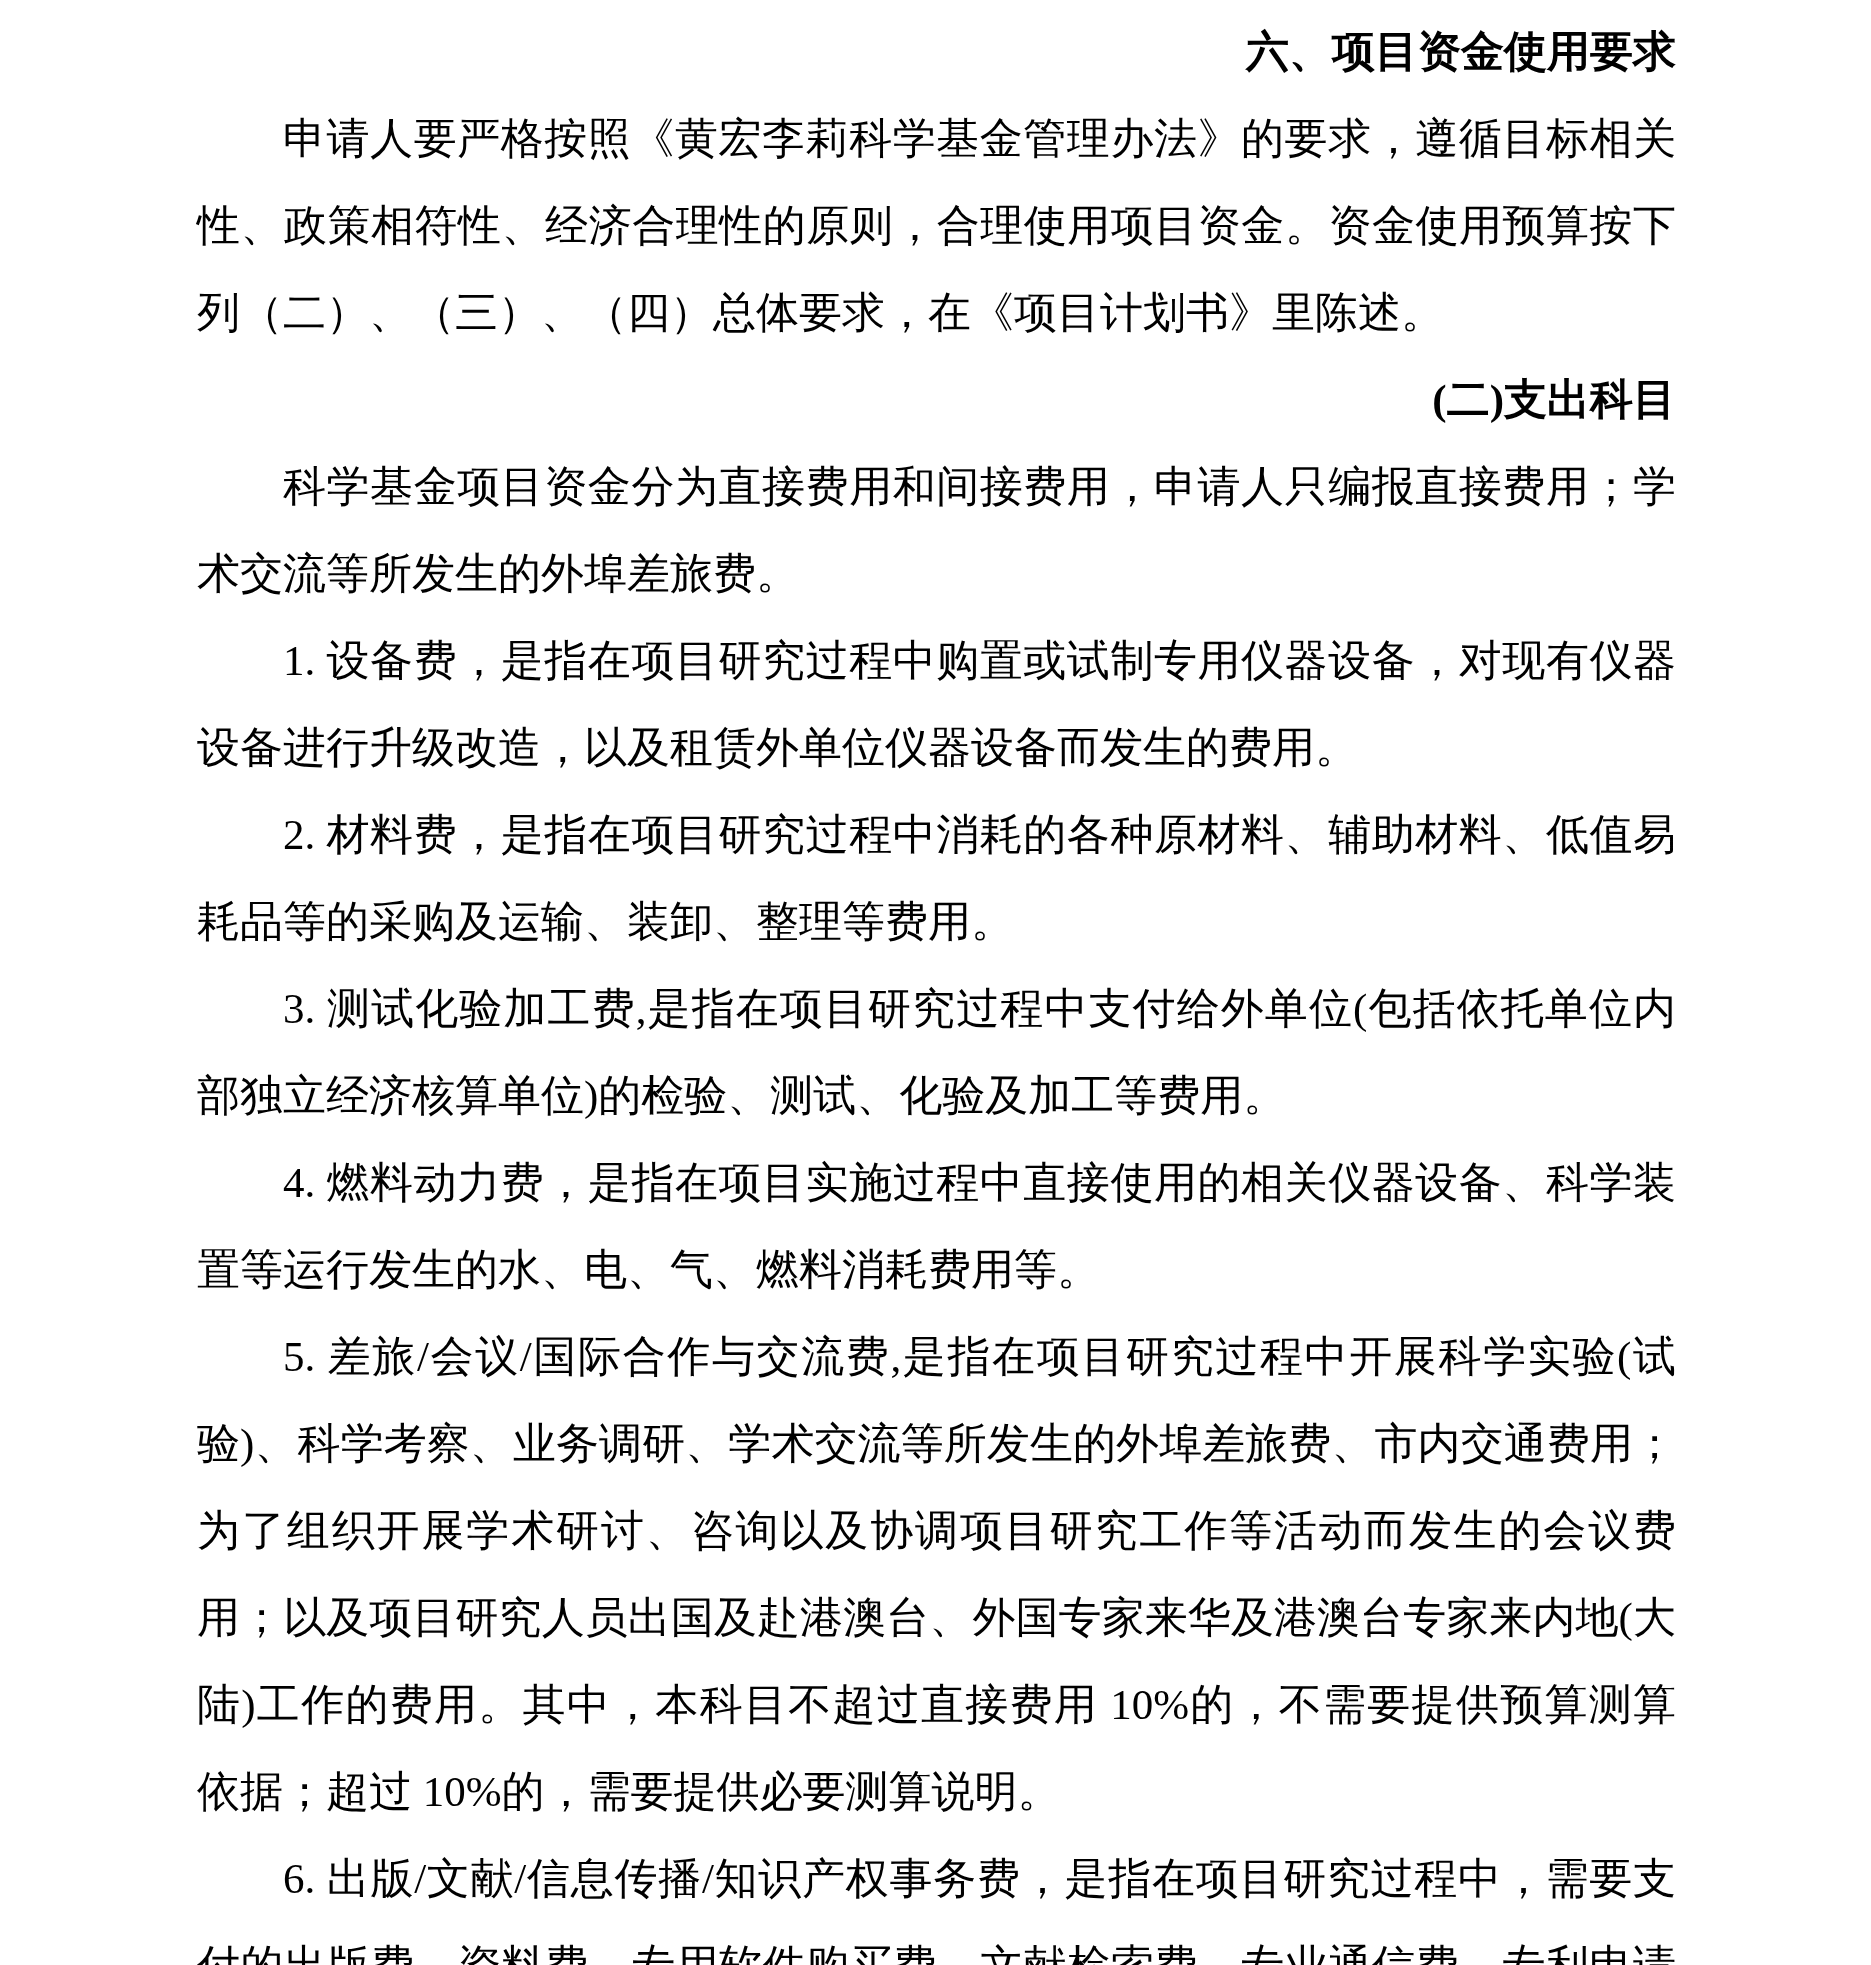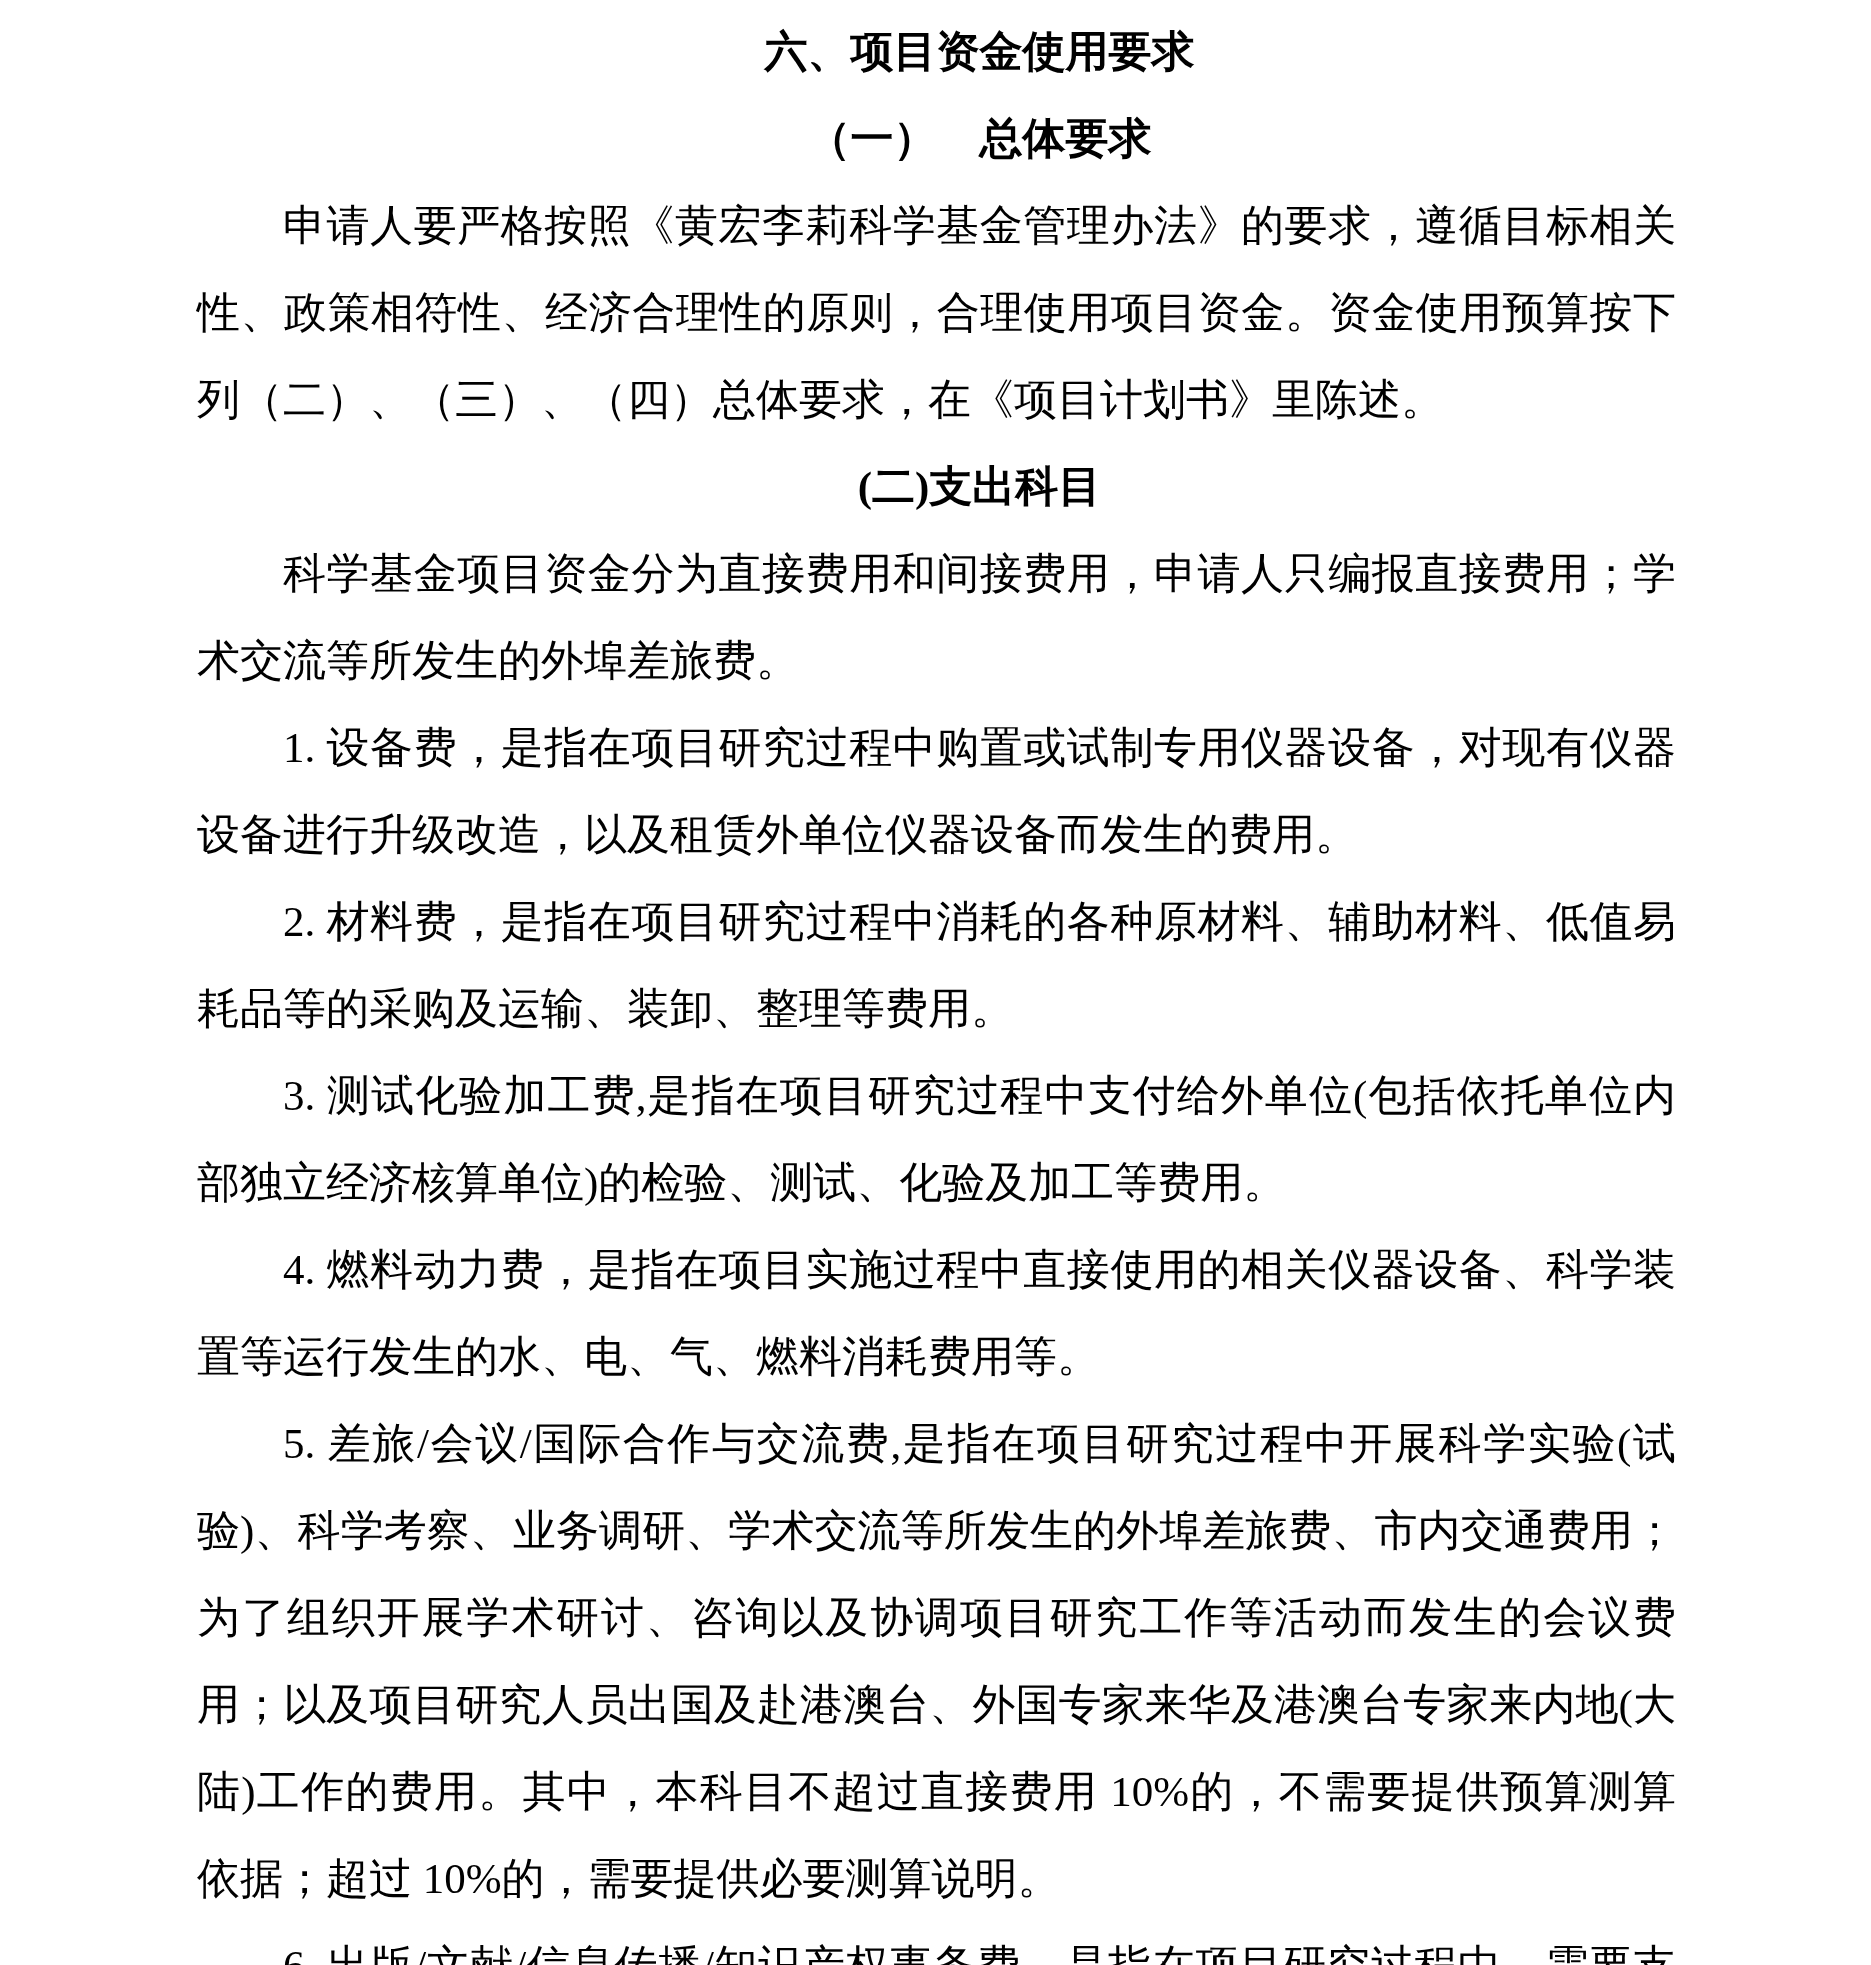--- a/index.html
+++ b/index.html
@@ -28,30 +28,29 @@
     text-align: justify;
     text-justify: inter-ideograph;
     letter-spacing: 0;
   }
   .page p.body {
     text-indent: 2em;
     font-weight: 400;
   }
   .page p.heading {
     text-indent: 2em;
-    text-align: center;
+    text-align: right;
     font-weight: 700;
   }
 </style>
 </head>
 <body>
 
 <div class="page">
   <p class="heading">六、项目资金使用要求</p>
-  <p class="heading">（一）　总体要求</p>
   <p class="body">申请人要严格按照《黄宏李莉科学基金管理办法》的要求，遵循目标相关性、政策相符性、经济合理性的原则，合理使用项目资金。资金使用预算按下列（二）、（三）、（四）总体要求，在《项目计划书》里陈述。</p>
   <p class="heading">(二)支出科目</p>
   <p class="body">科学基金项目资金分为直接费用和间接费用，申请人只编报直接费用；学术交流等所发生的外埠差旅费。</p>
   <p class="body">1. 设备费，是指在项目研究过程中购置或试制专用仪器设备，对现有仪器设备进行升级改造，以及租赁外单位仪器设备而发生的费用。</p>
   <p class="body">2. 材料费，是指在项目研究过程中消耗的各种原材料、辅助材料、低值易耗品等的采购及运输、装卸、整理等费用。</p>
   <p class="body">3. 测试化验加工费,是指在项目研究过程中支付给外单位(包括依托单位内部独立经济核算单位)的检验、测试、化验及加工等费用。</p>
   <p class="body">4. 燃料动力费，是指在项目实施过程中直接使用的相关仪器设备、科学装置等运行发生的水、电、气、燃料消耗费用等。</p>
   <p class="body">5. 差旅/会议/国际合作与交流费,是指在项目研究过程中开展科学实验(试验)、科学考察、业务调研、学术交流等所发生的外埠差旅费、市内交通费用；为了组织开展学术研讨、咨询以及协调项目研究工作等活动而发生的会议费用；以及项目研究人员出国及赴港澳台、外国专家来华及港澳台专家来内地(大陆)工作的费用。其中，本科目不超过直接费用 10%的，不需要提供预算测算依据；超过 10%的，需要提供必要测算说明。</p>
   <p class="body">6. 出版/文献/信息传播/知识产权事务费，是指在项目研究过程中，需要支付的出版费、资料费、专用软件购买费、文献检索费、专业通信费、专利申请及其他知识产权事务等费用。</p>
 </div>

